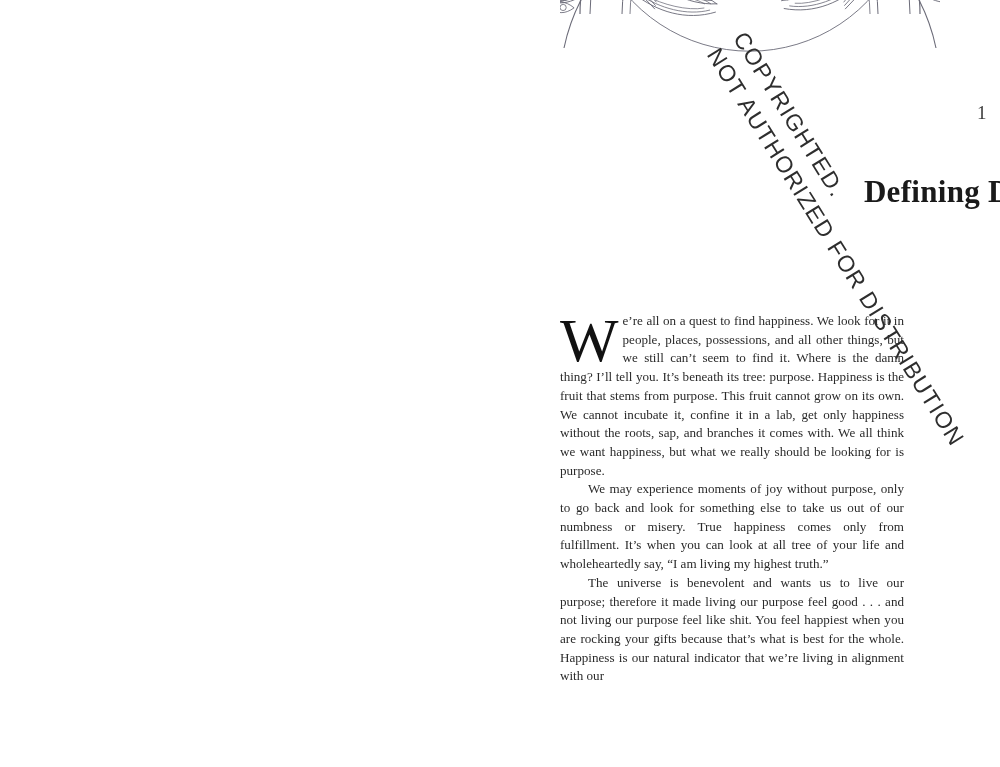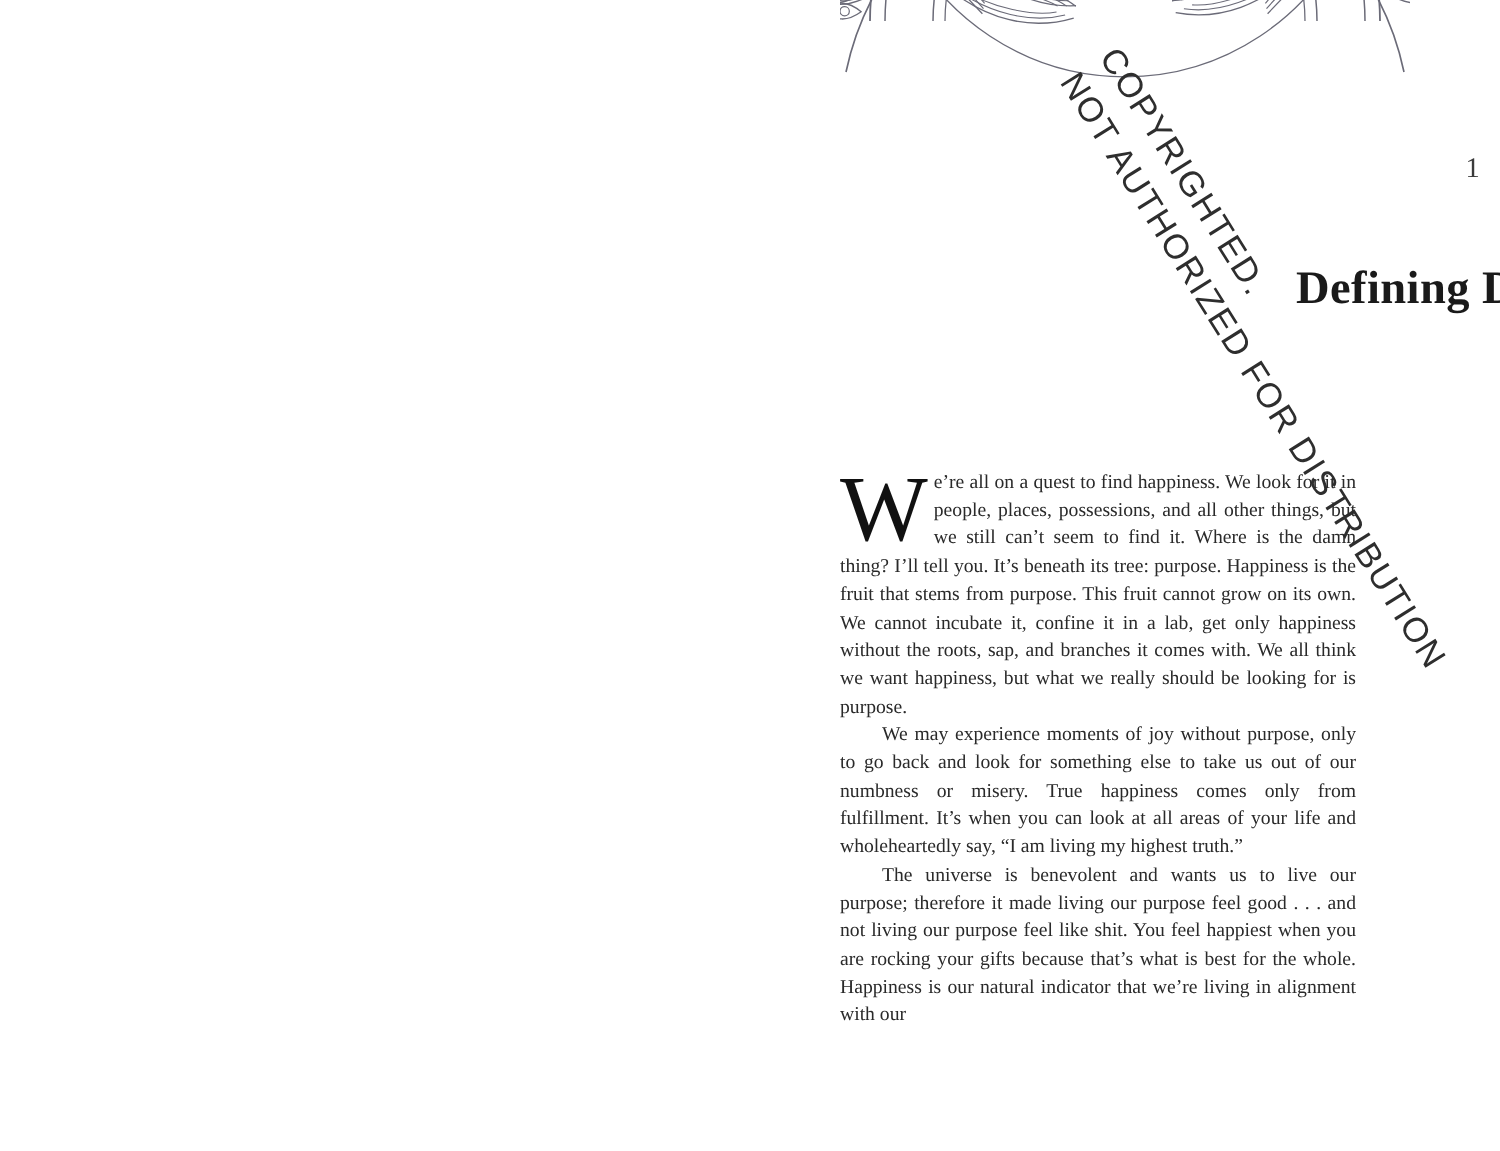--- a/index.html
+++ b/index.html
@@ -406,18 +406,18 @@
       <span>Defining Dharma</span>
     </h1>
 
     <div class="watermark">
       <span class="wm-line">COPYRIGHTED.</span>
       <span class="wm-line">NOT AUTHORIZED FOR DISTRIBUTION</span>
     </div>
 
     <div class="body-text">
       <p class="first"><span class="dropcap">W</span><span>e’re all on a quest to find happiness. We look for it in people, places, possessions, and all other things, but we still can’t seem to find it. Where is the damn thing? I’ll tell you. It’s beneath its tree: purpose. Happiness is the fruit that stems from purpose. This fruit cannot grow on its own. We cannot incubate it, confine it in a lab, get only happiness without the roots, sap, and branches it comes with. We all think we want happiness, but what we really should be looking for is purpose.</span></p>
-      <p>We may experience moments of joy without purpose, only to go back and look for something else to take us out of our numbness or misery. True happiness comes only from fulfillment. It’s when you can look at all areas of your life and wholeheartedly say, “I am living my highest truth.”</p>
+      <p>We may experience moments of joy without purpose, only to go back and look for something else to take us out of our numbness or misery. True happiness comes only from fulfillment. It’s when you can look at all tree of your life and wholeheartedly say, “I am living my highest truth.”</p>
       <p>The universe is benevolent and wants us to live our purpose; therefore it made living our purpose feel good . . . and not living our purpose feel like shit. You feel happiest when you are rocking your gifts because that’s what is best for the whole. Happiness is our natural indicator that we’re living in alignment with our</p>
     </div>
 
   </div>
 </div>
 
 </body></html>

